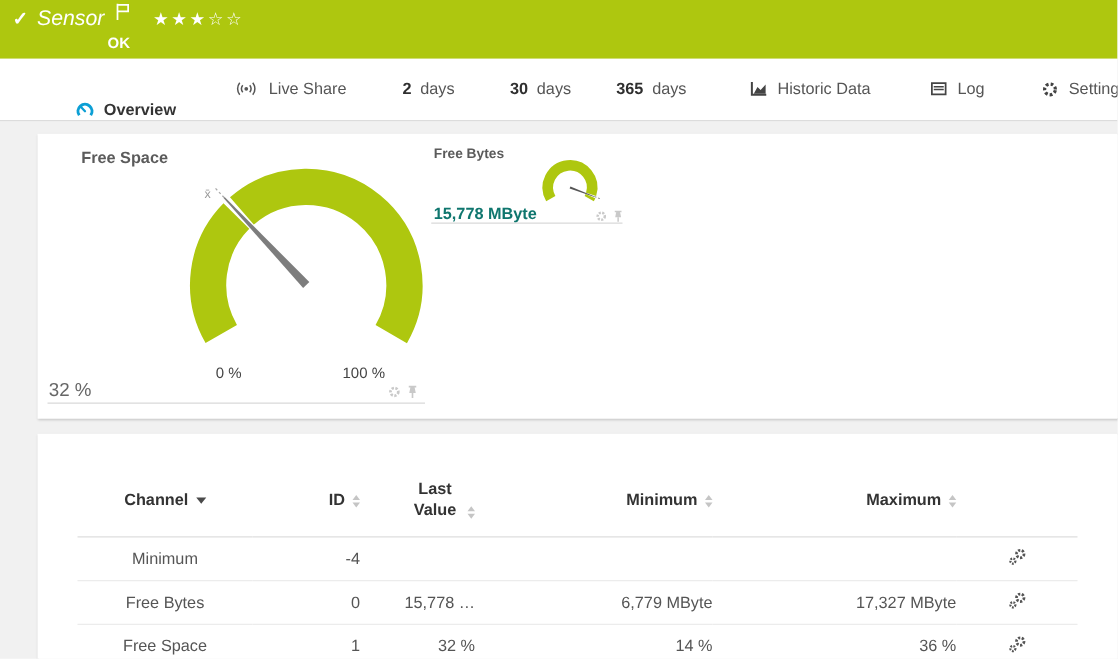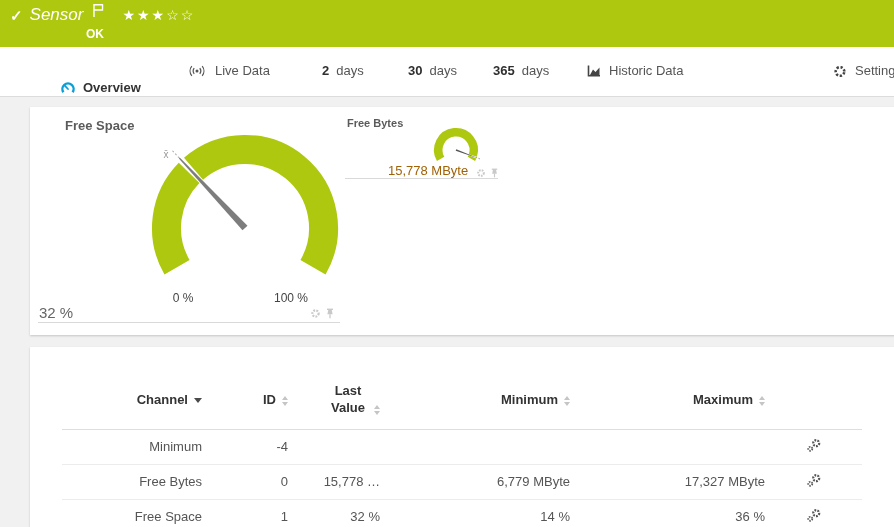--- a/index.html
+++ b/index.html
@@ -26,30 +26,30 @@
   .tab-icon{flex:0 0 auto;display:block;}
   
   .panel{position:absolute;left:30px;width:870px;background:#fff;box-shadow:0 1px 2px rgba(0,0,0,.18);}
   .panel-gauges{top:107px;height:228px;}
   .panel-table{top:347px;height:185px;}
   .abs{position:absolute;}
   .cell-title{font-size:13px;font-weight:bold;color:#5b5b5b;}
   .cell-title.small{font-size:11px;}
   .scale-label{font-size:12px;color:#444;width:44px;text-align:center;}
   .gauge-value-big{font-size:15px;color:#666;}
-  .gauge-value-small{font-size:13px;font-weight:normal;color:#a16207;margin-left:41px;}
+  .gauge-value-small{font-size:13px;font-weight:bold;color:#0f766e;}
   .underline{height:1px;background:#d9d9d9;}
   .cell-icons{display:flex;gap:4px;align-items:center;cursor:pointer;}
   
   table.channels{border-collapse:collapse;margin:30px 0 0 32px;font-size:13px;color:#555;table-layout:fixed;width:800px;}
   table.channels th{font-weight:bold;color:#333;padding:6px 0 12px 0;vertical-align:middle;cursor:pointer;}
   table.channels td{padding:8px 0;border-top:1px solid #ececec;}
   table.channels tbody tr:first-child td{border-top:1px solid #dedede;}
   table.channels tr.bottom-line td{border-bottom:1px solid #ececec;}
-  .col-left{text-align:right;}
+  .col-left{text-align:center;}
   .col-right{text-align:right;}
   .col-center{text-align:center;}
   .caret-stack{display:inline-flex;flex-direction:column;gap:2px;margin-left:6px;vertical-align:middle;}
   .caret-up{width:0;height:0;border-left:3.5px solid transparent;border-right:3.5px solid transparent;border-bottom:4px solid #c5c5c5;}
   .caret-down{width:0;height:0;border-left:3.5px solid transparent;border-right:3.5px solid transparent;border-top:4px solid #c5c5c5;}
   .caret-solid-down{display:inline-block;width:0;height:0;border-left:4.5px solid transparent;border-right:4.5px solid transparent;border-top:5px solid #4a4a4a;margin-left:6px;vertical-align:middle;}
   .lv-wrap{display:inline-flex;align-items:flex-end;gap:3px;}
   .lv-wrap .lv-text{display:inline-block;width:46px;text-align:center;line-height:1.3;}
   .gearpair{cursor:pointer;display:inline-block;}
 </style>
@@ -85,47 +85,56 @@
 
     <div class="tab" style="left:176px">
       <svg class="tab-icon" width="22" height="16" viewBox="0 0 22 16">
         <circle cx="11" cy="8" r="1.5" fill="#555"></circle>
         <path d="M8.2 5.2 A4.6 4.6 0 0 0 8.2 10.8" fill="none" stroke="#555" stroke-width="1.2"></path>
         <path d="M5.8 3.2 A7.6 7.6 0 0 0 5.8 12.8" fill="none" stroke="#555" stroke-width="1.2"></path>
         <path d="M13.8 5.2 A4.6 4.6 0 0 1 13.8 10.8" fill="none" stroke="#555" stroke-width="1.2"></path>
         <path d="M16.2 3.2 A7.6 7.6 0 0 1 16.2 12.8" fill="none" stroke="#555" stroke-width="1.2"></path>
       </svg>
 
-      <span class="tab-label">Live Data</span>
+      <span class="tab-label">Live Share</span>
     </div>
 
     <div class="tab" style="left:312px">
       <span class="tab-strong">2</span>
       <span class="tab-label">days</span>
     </div>
 
     <div class="tab" style="left:398px">
       <span class="tab-strong">30</span>
       <span class="tab-label">days</span>
     </div>
 
     <div class="tab" style="left:483px">
       <span class="tab-strong">365</span>
       <span class="tab-label">days</span>
     </div>
 
-    <div class="tab" style="left:576px">
+    <div class="tab" style="left:589px">
       <svg class="tab-icon" width="16" height="16" viewBox="0 0 16 16">
         <path d="M2.5 2.5 V12.7 H14" fill="none" stroke="#444" stroke-width="1.6"></path>
         <polygon points="4,12 7,6.5 9.5,9 13.5,4.5 13.5,12" fill="#444"></polygon>
       </svg>
 
       <span class="tab-label">Historic Data</span>
     </div>
 
+    <div class="tab" style="left:733px">
+      <svg class="tab-icon" width="16" height="16" viewBox="0 0 16 16">
+        <rect x="2.5" y="3.5" width="11" height="9" fill="none" stroke="#444" stroke-width="1.4"></rect>
+        <line x1="4" y1="6.3" x2="12" y2="6.3" stroke="#444" stroke-width="1.2"></line>
+        <line x1="4" y1="8.6" x2="12" y2="8.6" stroke="#444" stroke-width="1.2"></line>
+      </svg>
+
+      <span class="tab-label">Log</span>
+    </div>
 
     <div class="tab" style="left:822px">
       <svg class="tab-icon" width="16" height="16" viewBox="0 0 16 16">
         <circle cx="8" cy="8.5" r="4.3" fill="none" stroke="#444" stroke-width="2.6" stroke-dasharray="2.2 1.7" transform="rotate(10 8 8.5)"></circle>
       </svg>
 
       <span class="tab-label">Settings</span>
     </div>
   </nav>
 

